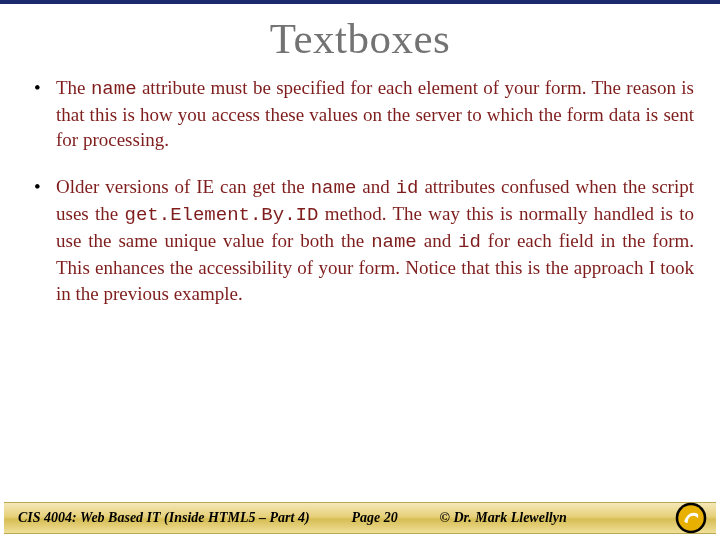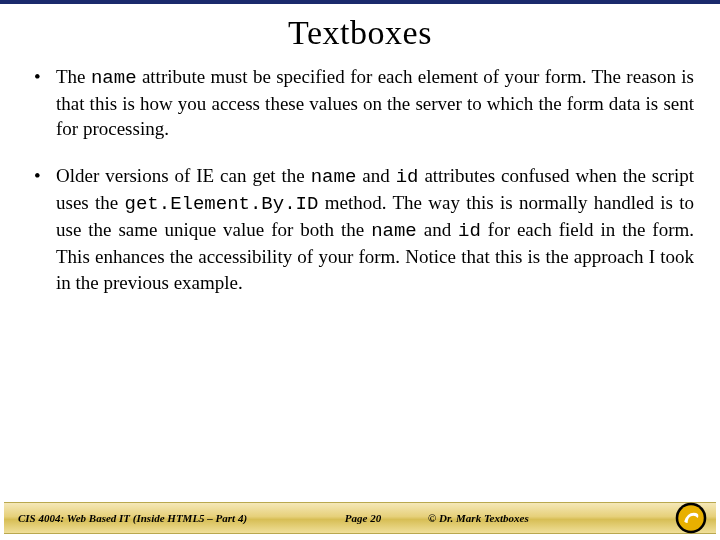--- a/index.html
+++ b/index.html
@@ -8,42 +8,42 @@
   .slide {
     position: relative;
     width: 720px;
     height: 540px;
     background: #ffffff;
     border-top: 4px solid #1a2a6c;
   }
 
   .title {
     text-align: center;
-    font-size: 34px;
-    color: #000000;
+    font-size: 43px;
+    color: #737373;
     padding: 10px 0 12px 0;
     font-weight: normal;
     letter-spacing: 0.5px;
   }
 
   .content {
     padding: 0 26px 0 32px;
   }
 
   ul.bullets {
     list-style: none;
   }
 
   ul.bullets > li {
     position: relative;
     padding-left: 24px;
     margin-bottom: 20px;
     font-size: 19px;
     line-height: 1.32;
-    color: #000000;
+    color: #7f1d1d;
     text-align: justify;
   }
 
   ul.bullets > li::before {
     content: "•";
     position: absolute;
     left: 2px;
     top: 0;
     font-size: 19px;
     color: #000;
@@ -63,21 +63,21 @@
     border-top: 1px solid #b9a84f;
     border-bottom: 1px solid #b9a84f;
   }
   .footer-inner {
     display: flex;
     align-items: center;
     width: 100%;
     padding: 0 4px;
   }
   .footer-box {
-    font-size: 11px;
+    font-size: 14px;
     font-style: italic;
     font-weight: bold;
     color: #000;
     white-space: nowrap;
     padding: 2px 10px;
   }
   .footer-course { flex: 0 0 auto; min-width: 300px; }
   .footer-page   { flex: 0 0 auto; min-width: 110px; text-align: center; }
   .footer-author { flex: 0 0 auto; min-width: 170px; text-align: left; }
   .footer-spacer { flex: 1 1 auto; }
@@ -109,21 +109,21 @@
         <span>Older versions of IE can get the </span><span class="code">name</span><span> and </span><span class="code">id</span><span> attributes confused when the script uses the </span><span class="code">get.Element.By.ID</span><span> method.  The way this is normally handled is to use the same unique value for both the </span><span class="code">name</span><span> and </span><span class="code">id</span><span> for each field in the form.  This enhances the accessibility of your form.  Notice that this is the approach I took in the previous example.</span>
       </li>
 
     </ul>
   </div>
 
   <div class="footer">
     <div class="footer-inner">
       <div class="footer-box footer-course">CIS 4004: Web Based IT (Inside HTML5 – Part 4)</div>
       <div class="footer-box footer-page">Page 20</div>
-      <div class="footer-box footer-author">© Dr. Mark Textboxes</div>
+      <div class="footer-box footer-author">© Dr. Mark Llewellyn</div>
       <div class="footer-spacer"></div>
       <div class="logo">
         <svg viewBox="0 0 40 40">
           <circle cx="20" cy="20" r="18" fill="#000"></circle>
           <circle cx="20" cy="20" r="15" fill="#e8b000"></circle>
           <path d="M12 24 Q16 12 26 14 Q30 15 28 20 Q24 16 20 18 Q16 20 16 26 Q14 26 12 24 Z" fill="#fff"></path>
         </svg>
       </div>
     </div>
   </div>

